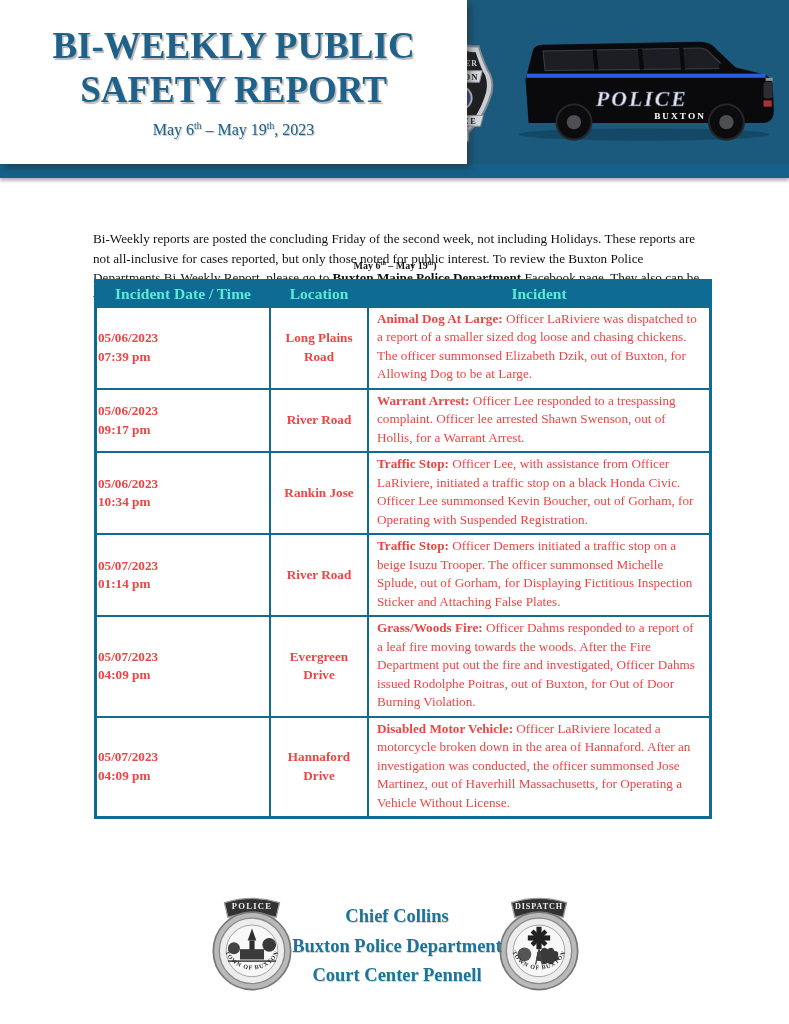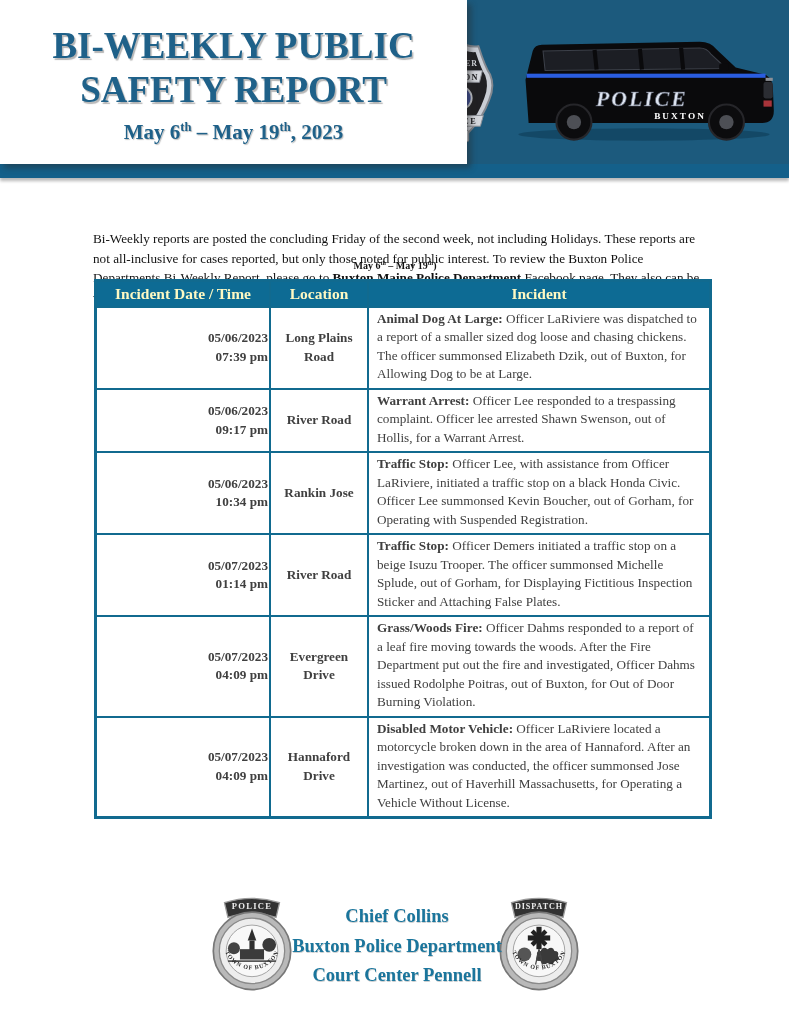--- a/index.html
+++ b/index.html
@@ -16,40 +16,40 @@
 
   
   .header{position:absolute;left:0;top:0;width:789px;height:182px;}
   .header-teal{position:absolute;left:402px;top:0;width:387px;height:164px;background:var(--teal);z-index:1;}
   .header-bar{position:absolute;left:0;top:164px;width:789px;height:14px;background:var(--tealBar);
               box-shadow:0 3px 3px rgba(0,0,0,.28);z-index:1;}
   .header-white{position:absolute;left:0;top:0;width:467px;height:164px;background:#fff;z-index:2;
                 box-shadow:4px 4px 6px rgba(40,40,40,.45);text-align:center;}
   .title{margin:24px 6px 0;font-size:37px;font-weight:bold;color:var(--titleCol);line-height:1.2;
          text-shadow:1.5px 1.5px 1px rgba(90,90,90,.45);}
-  .date-range{margin-top:7px;font-size:21px;font-weight:bold;color:var(--titleCol);
+  .date-range{margin-top:7px;font-size:16px;font-weight:normal;color:var(--titleCol);
               text-shadow:1px 1px 1px rgba(90,90,90,.4);}
   .sup{font-size:.6em;vertical-align:super;}
   .badge-svg{position:absolute;left:16px;top:34px;}
   .suv-svg{position:absolute;left:106px;top:26px;}
 
   
   .intro{position:absolute;left:93px;top:184px;width:612px;font-size:13.2px;line-height:1.48;margin-top:45px;}
   .fb-link{font-weight:bold;text-decoration:underline;cursor:pointer;}
   .caption{position:absolute;left:93px;top:260px;width:604px;text-align:center;
            font-weight:bold;font-size:10px;}
 
   
   .itable{position:absolute;left:94px;top:279px;width:604px;border-collapse:collapse;
           border:3px solid var(--tableBorder);table-layout:fixed;}
-  .itable th{background:var(--tableTeal);color:#fef9c3;font-size:15.5px;font-weight:bold;
+  .itable th{background:var(--tableTeal);color:#5eead4;font-size:15.5px;font-weight:bold;
              padding:3px 2px;border:2px solid var(--tableBorder);font-family:Liberation Serif, serif;}
-  .itable td{border:2px solid var(--tableBorder);font-size:13.2px;line-height:1.4;color:#404040;}
+  .itable td{border:2px solid var(--tableBorder);font-size:13.2px;line-height:1.4;color:#ef4444;}
   .w-date{width:168px;} .w-loc{width:92px;} .w-inc{width:336px;}
-  .c-date{text-align:right;font-weight:bold;vertical-align:middle;font-size:13.8px;line-height:1.6;}
+  .c-date{text-align:left;font-weight:bold;vertical-align:middle;font-size:13.8px;line-height:1.6;}
   .c-loc{text-align:center;font-weight:bold;vertical-align:middle;padding:2px 8px;}
   .c-inc{padding:2px 8px 4px;vertical-align:top;}
 
   
   .footer{position:absolute;left:0;top:888px;width:789px;height:120px;}
   .patch{position:absolute;top:6px;}
   .patch-left{left:209px;}
   .patch-right{left:496px;}
   .footer-text{position:absolute;left:282px;top:14px;width:230px;text-align:center;
                color:var(--footerCol);font-weight:bold;font-size:18.5px;line-height:1.6;

